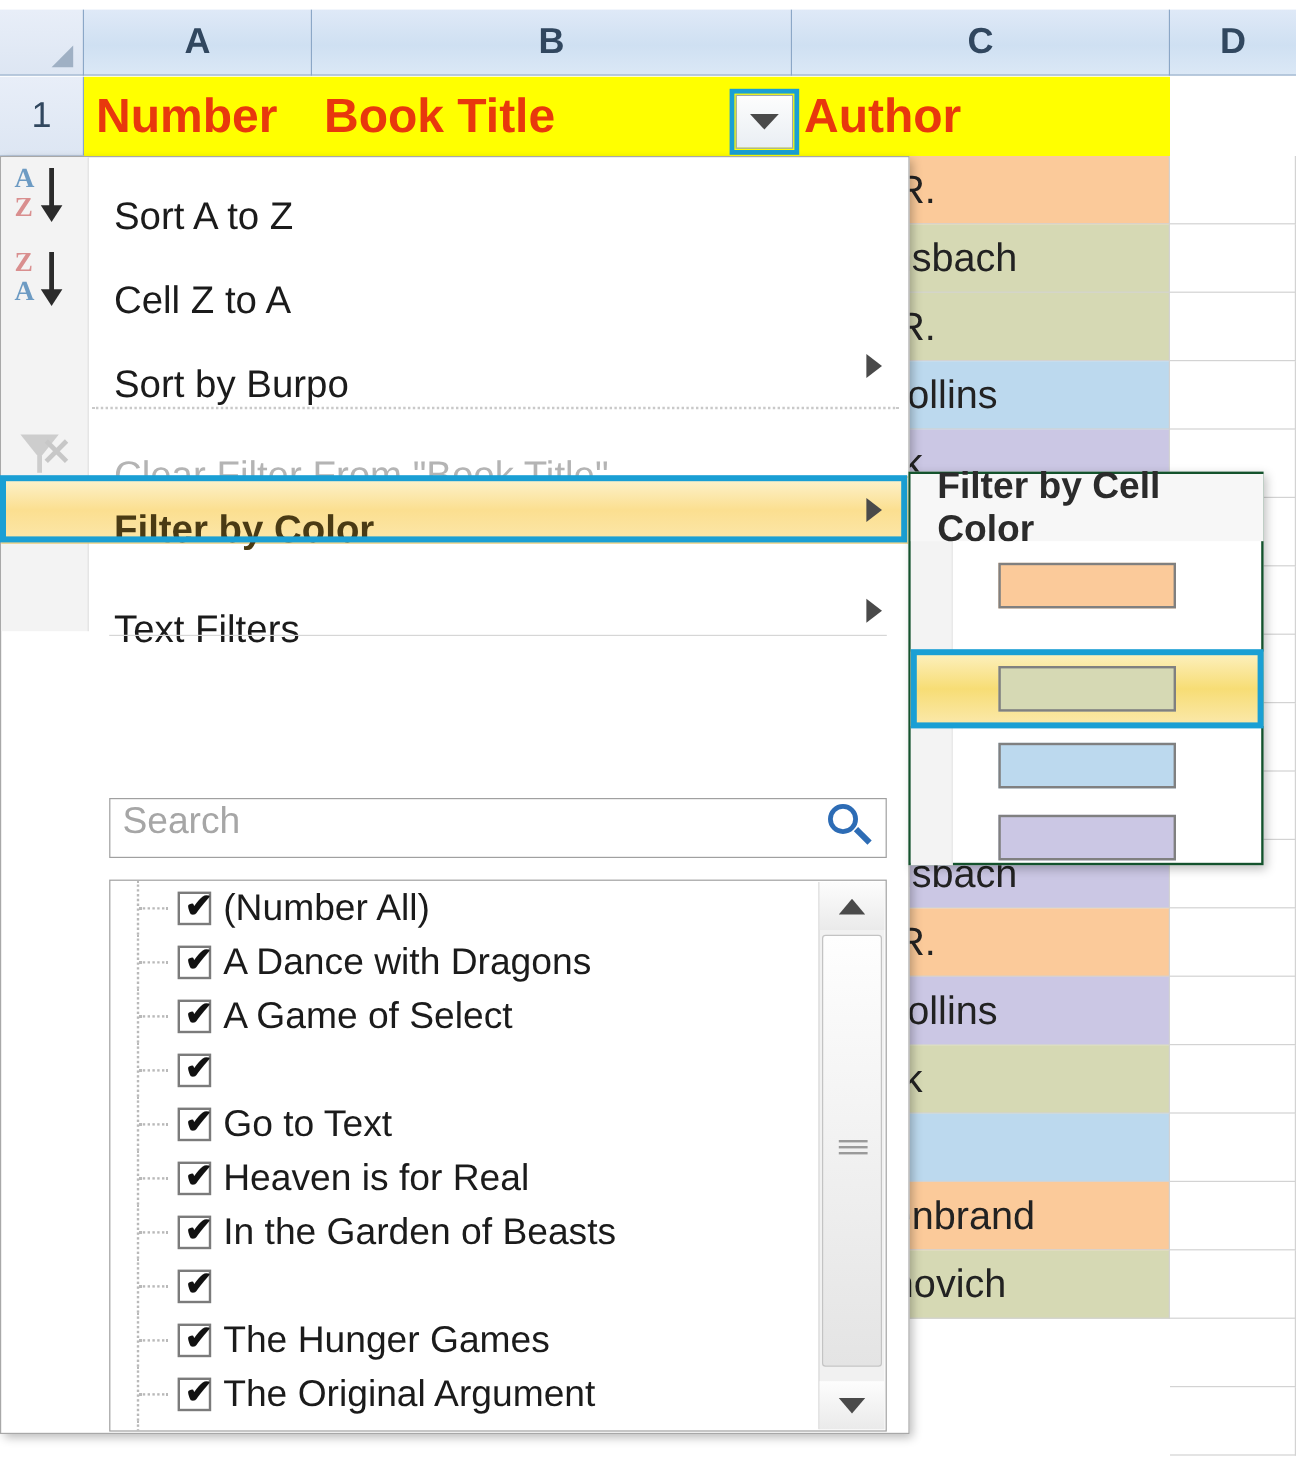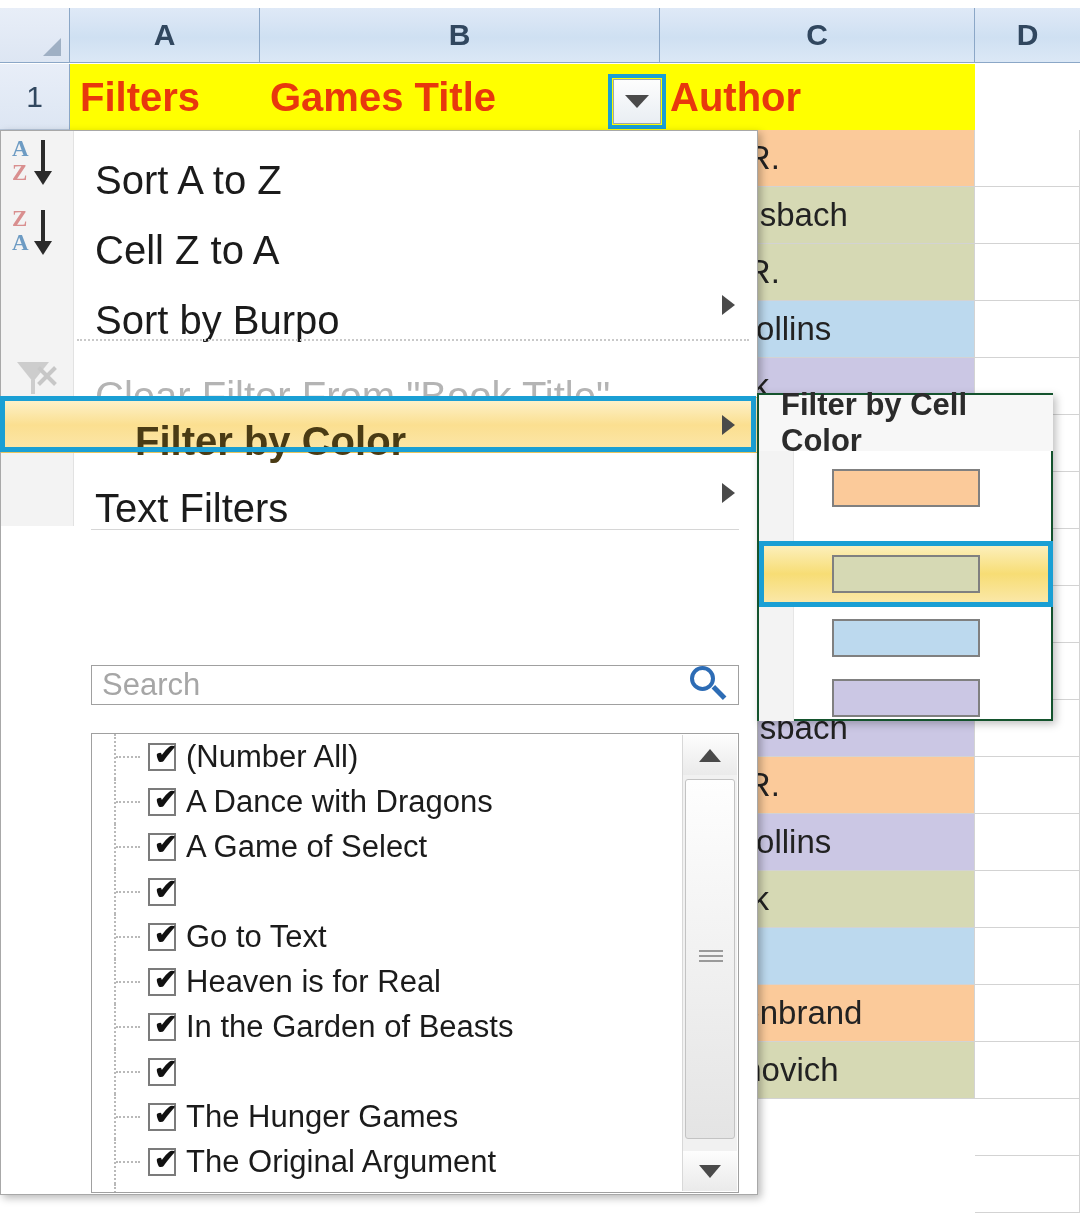--- a/index.html
+++ b/index.html
@@ -96,35 +96,35 @@
     position: absolute; left: 0; width: 756px; height: 63px;
     display: flex; align-items: center;
     box-sizing: border-box;
   }
   .mi .mi-icon {
     width: 72px; height: 63px;
     display: flex; align-items: center; justify-content: center;
     flex: 0 0 72px;
   }
   .mi .mi-label {
-    font-size: 40px; color: #1b1b1b; padding-left: 22px;
+    font-size: 32px; color: #1b1b1b; padding-left: 22px;
     white-space: nowrap;
     margin-top: 32px;
   }
   .mi .mi-label.disabled { color: #b4b4b4; }
   .mi .mi-sub {
     position: absolute; right: 22px; top: 50%; transform: translateY(-50%);
     width: 0; height: 0;
     border-top: 10px solid transparent;
     border-bottom: 10px solid transparent;
     border-left: 13px solid #4a4a4a;
   }
   .mi.highlight {
     background: linear-gradient(180deg,#fdf3cf 0%,#fbdf90 50%,#fce7ab 100%);
-    border-top: 1px solid #e8c45e; border-bottom: 1px solid #e8c45e; gap: 40px;
+    border-top: 1px solid #e8c45e; border-bottom: 1px solid #e8c45e;
   }
   .mi.highlight .mi-label { color: #4a3b14; font-weight: 600; }
   .hl-ring {
     position: absolute; left: 0px; top: 396px; width: 756px; height: 56px;
     border: 5px solid #1a9fd4; box-sizing: border-box; pointer-events:none;
   }
   .menu-sep {
     position: absolute; left: 76px; width: 672px; height: 1px;
     background: #d6d6d6;
   }
@@ -158,23 +158,23 @@
     position: absolute; left: 16px; top: 20px; width: 4px; height: 14px; background:#9b9b9b;
   }
   .funnelx .x1, .funnelx .x2 {
     position: absolute; left: 20px; top: 14px; width: 24px; height: 4px; background:#8d8d8d;
   }
   .funnelx .x1 { transform: rotate(45deg); }
   .funnelx .x2 { transform: rotate(-45deg); }
 
   
   #searchbox {
-    position: absolute; left: 90px; top: 534px; width: 648px; height: 40px;
+    position: absolute; left: 90px; top: 534px; width: 648px; height: 50px;
     border: 1px solid #a0a0a0; background: #ffffff; box-sizing: border-box;
-    display: flex; align-items: center;
+    display: flex; align-items: flex-start;
   }
   #searchbox .sv {
     font-size: 31px; color: #a6a6a6; padding-left: 10px; flex: 1;
   }
   .mag {
     position: relative; width: 46px; height: 46px; margin-right: 8px; flex: 0 0 46px;
   }
   .mag .ring {
     position: absolute; left: 6px; top: 4px; width: 25px; height: 25px;
     border: 4px solid #2d6cb5; border-radius: 50%; box-sizing: border-box;
@@ -293,24 +293,24 @@
     </div>
     <div class="colhead" style="left:975px;width:105px;border-right:none;">
       <span>D</span>
     </div>
 
     <div class="rowhead" style="top:64px;height:66px;">
       <span>1</span>
     </div>
 
     <div class="hdr-cell" style="left:70px;width:190px;">
-      <span>Filters</span>
+      <span>Number</span>
     </div>
     <div class="hdr-cell" style="left:260px;width:400px;">
-      <span>Games Title</span>
+      <span>Book Title</span>
     </div>
     <div class="hdr-cell" style="left:660px;width:315px;">
       <span>Author</span>
     </div>
 
     <div class="cell" style="left:660px;top:130px;width:315px;height:57px;background:#fbca9a;">
       <span>ge R.R.</span>
     </div>
     <div class="cell" style="left:660px;top:187px;width:315px;height:57px;background:#d6d9b4;">
       <span>n Mansbach</span>
@@ -424,21 +424,21 @@
       </div>
       <div class="mi-label disabled">Clear Filter From "Book Title"</div>
     </div>
 
     <div class="mi highlight" style="top:266px;height:56px;">
       <div class="mi-icon"></div>
       <div class="mi-label">Filter by Color</div>
       <div class="mi-sub"></div>
     </div>
 
-    <div class="mi" style="top:330px;text-align:right;">
+    <div class="mi" style="top:346px;text-align:right;">
       <div class="mi-icon"></div>
       <div class="mi-label">Text Filters</div>
       <div class="mi-sub"></div>
     </div>
 
     <div class="menu-sep" style="top:398px;left:90px;width:648px;"></div>
 
     <div id="searchbox">
       <div class="sv">Search</div>
       <div class="mag">

